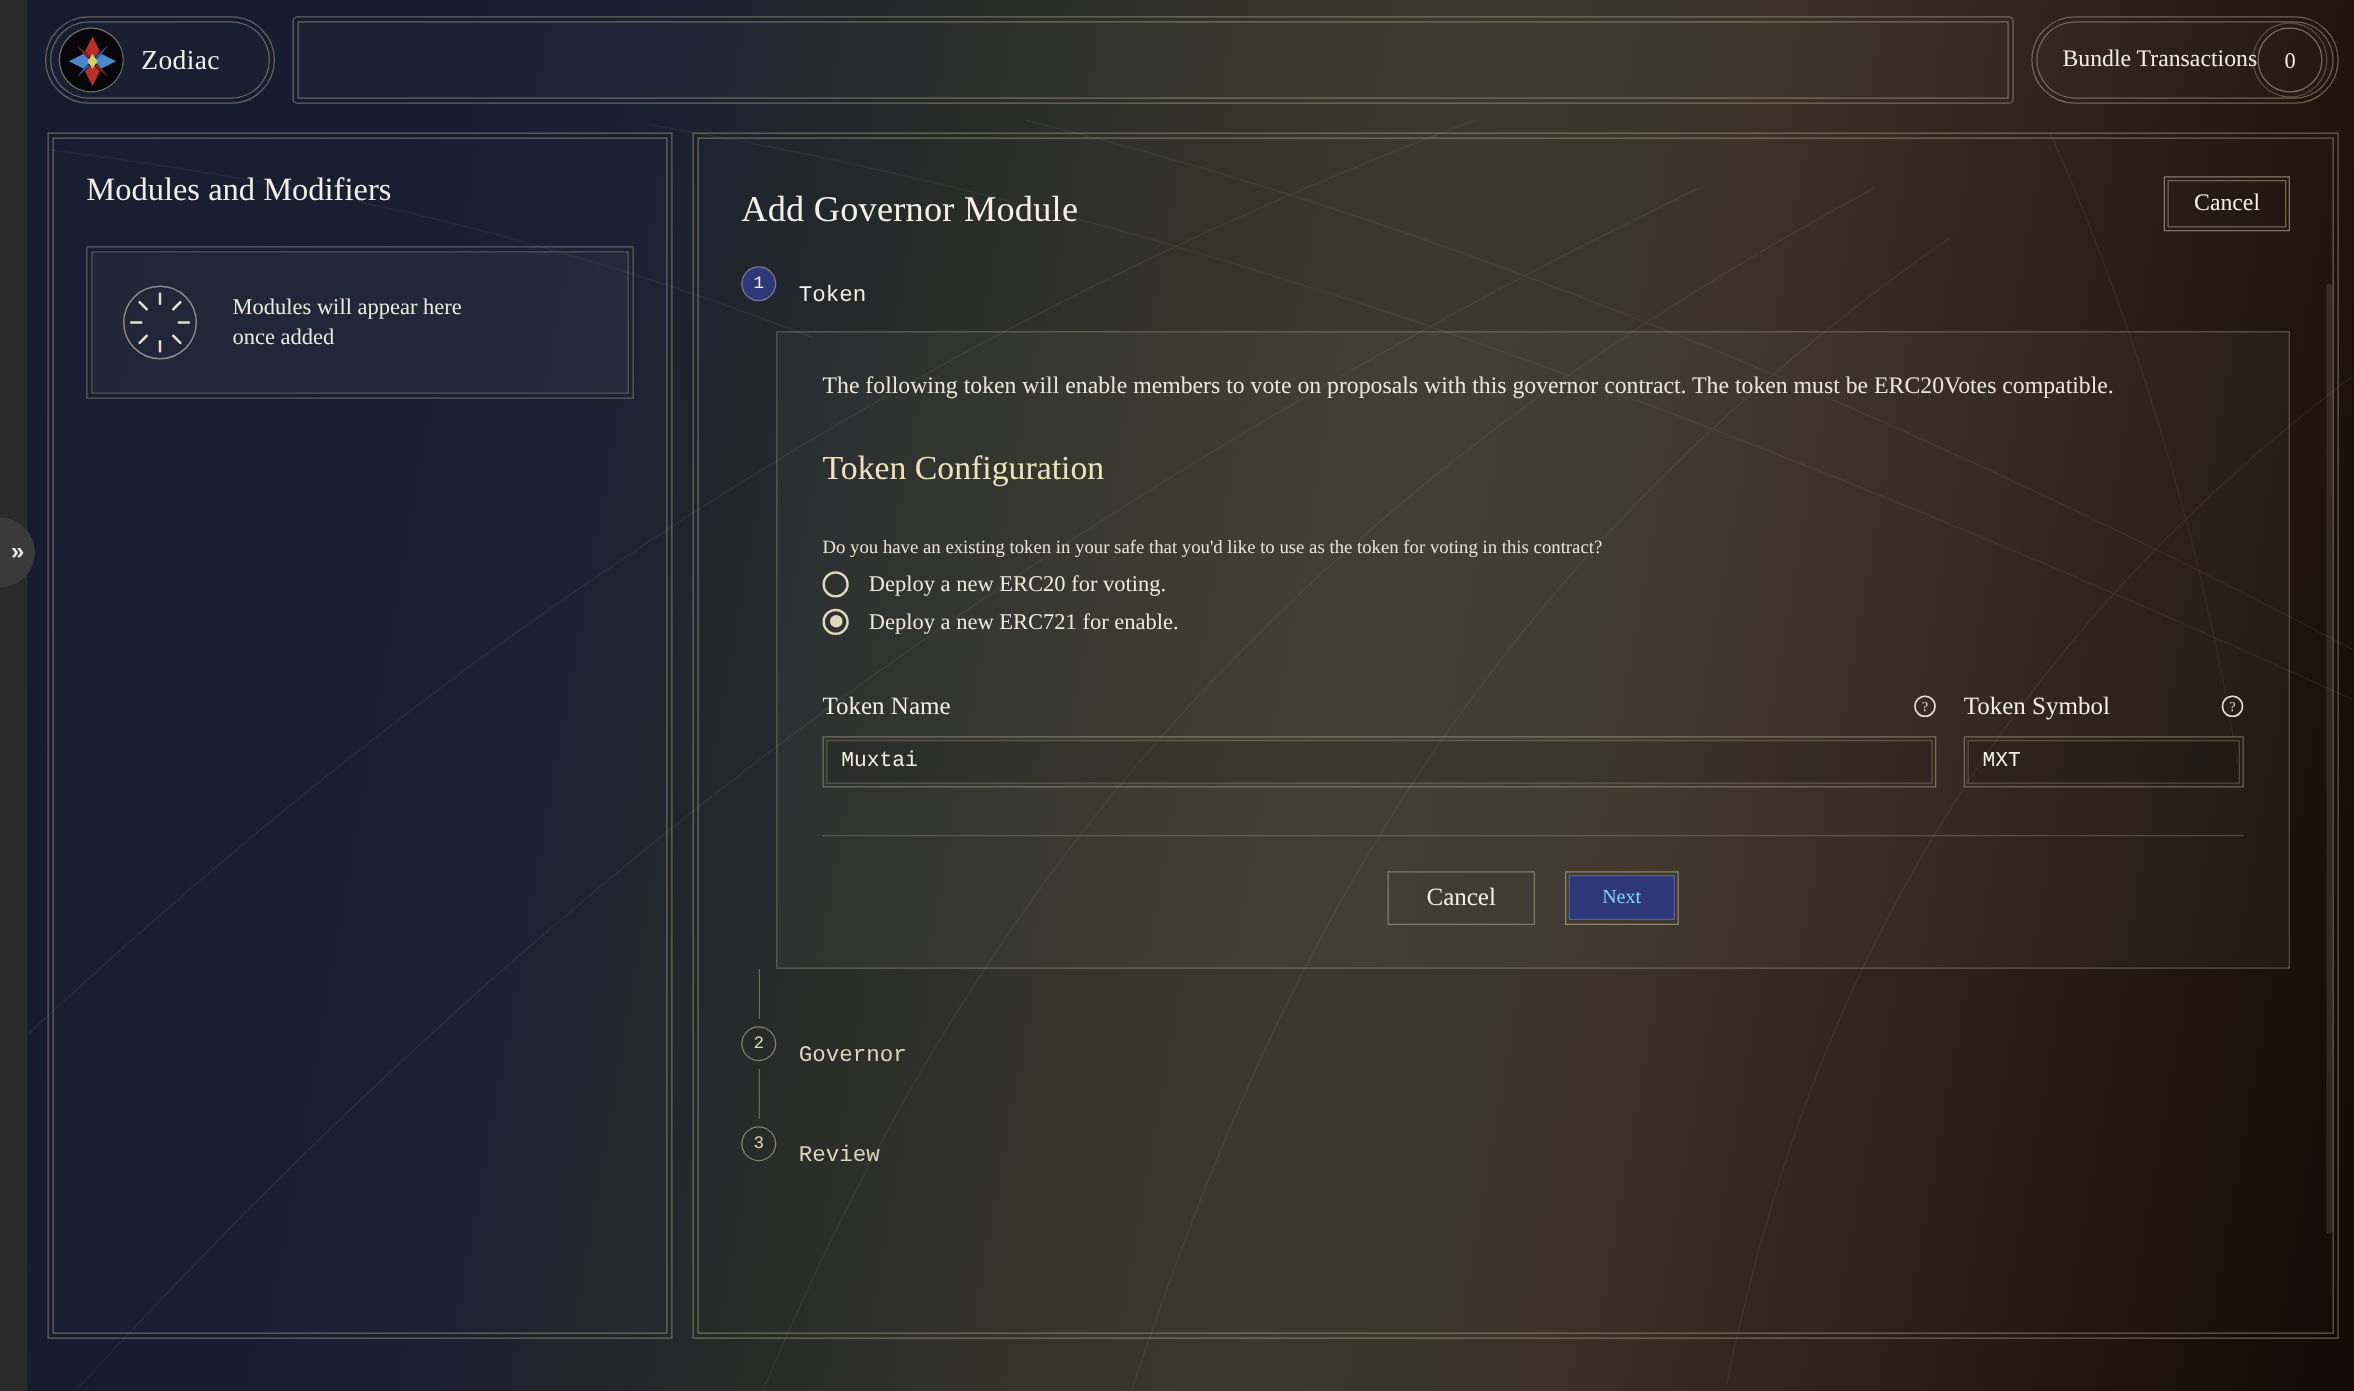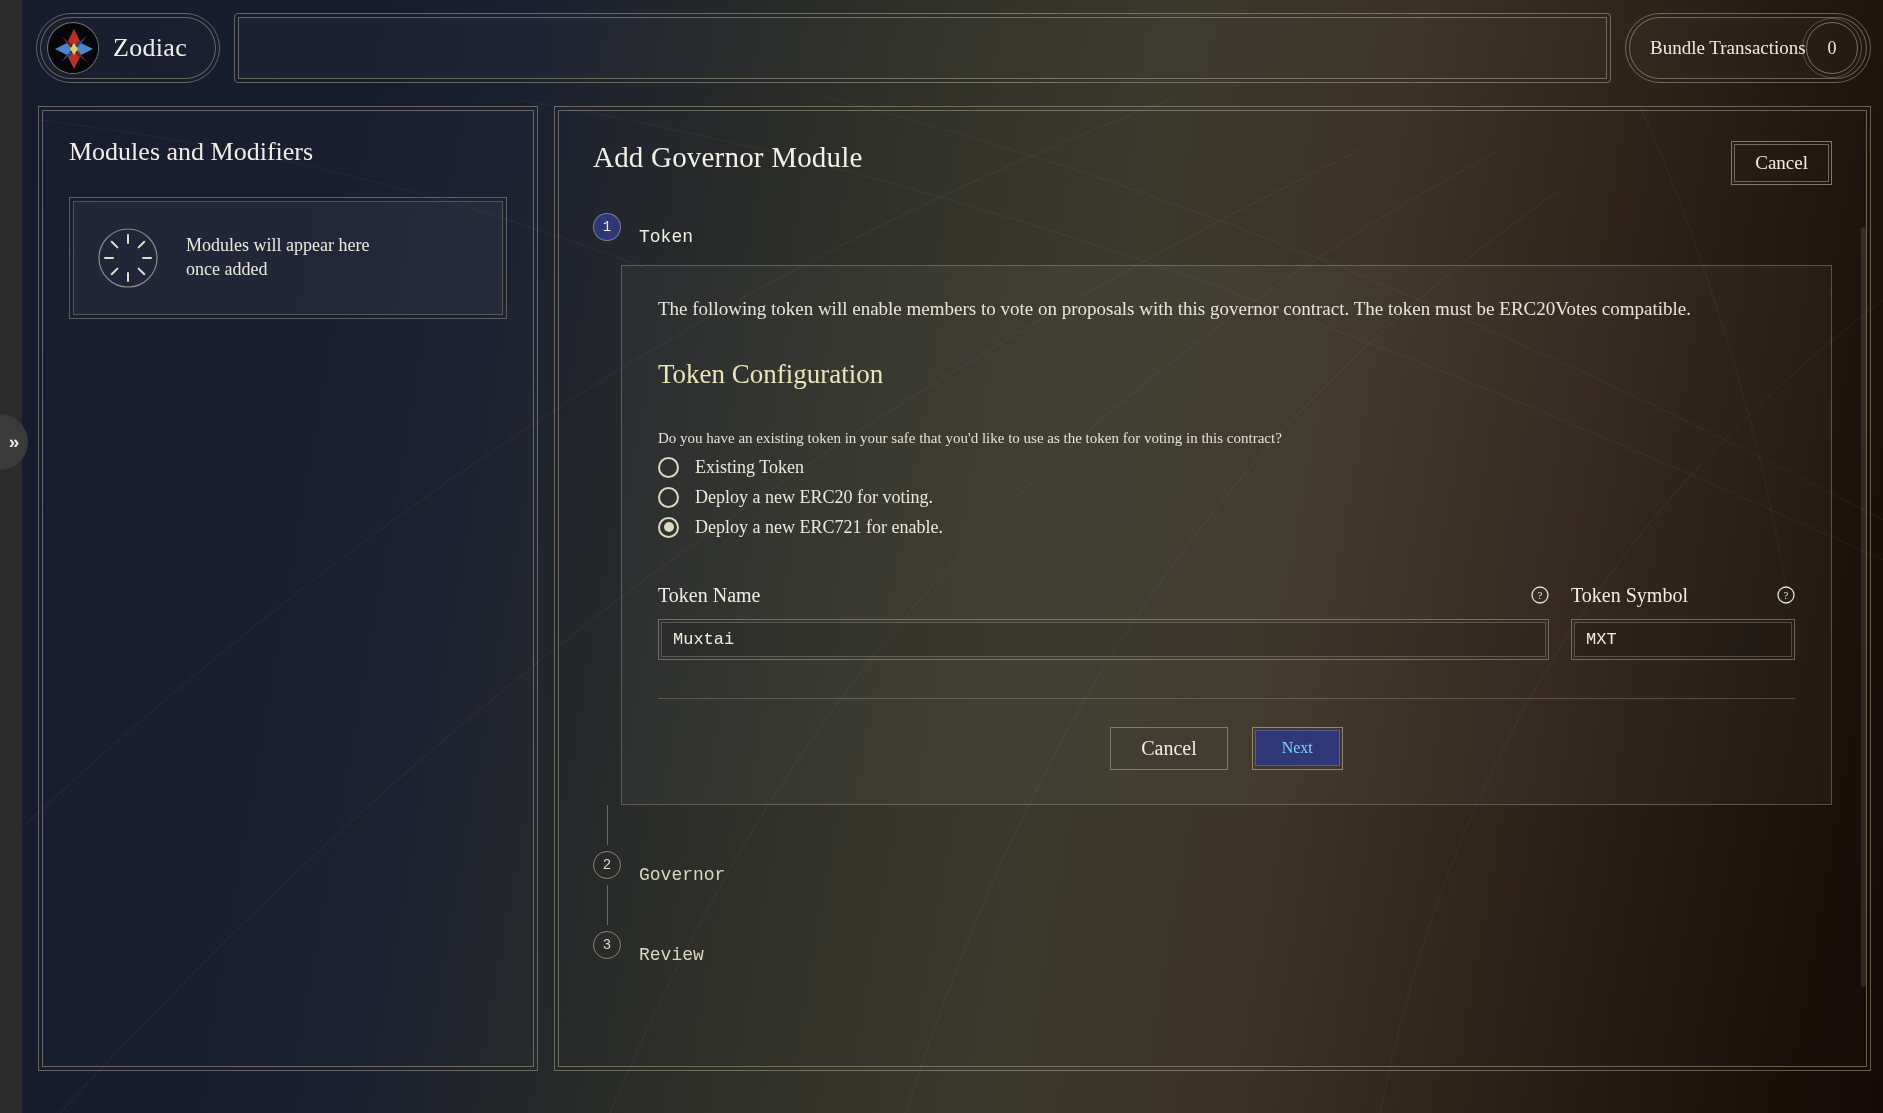--- a/index.html
+++ b/index.html
@@ -79,21 +79,21 @@
     display:flex; align-items:center; gap: 14px; padding-left: 6px;
     background: rgba(255,255,255,.015);
   }
   .brand-logo {
     width: 52px; height: 52px; border-radius: 50%;
     background: radial-gradient(circle at 45% 40%, #0d0d16 0%, #07070c 62%, #000 100%);
     border: 1px solid rgba(210,202,180,.55);
     position: relative; flex: 0 0 auto; overflow: hidden;
   }
   .brand-name {
-    color: #f2efe9; font-size: 26px; letter-spacing: .3px;
+    color: #f2efe9; font-size: 22px; letter-spacing: .3px;
   }
 
   .addr-bar { flex: 1 1 auto; height: 70px; border-radius: 4px; }
   .addr-bar .inner { background: rgba(255,255,255,.018); }
 
   .bundle {
     flex: 0 0 auto; width: 246px; height: 70px; border-radius: 35px;
   }
   .bundle .inner {
     border-radius: 32px;
@@ -139,21 +139,21 @@
   .tick-circle { width: 64px; height: 64px; flex: 0 0 auto; }
   .empty-text { color: #eceadf; font-size: 18px; line-height: 1.32; }
 
   .right-panel { flex: 1 1 auto; min-width: 0; position: relative; }
   .right-panel .inner {
     padding: 30px 34px 30px 34px;
     overflow: hidden;
     background: rgba(255,255,255,.008);
   }
 
-  .rp-head { display: flex; align-items: flex-start; justify-content: space-between; }
+  .rp-head { display: flex; align-items: flex-end; justify-content: space-between; }
   .rp-title { color: #f4f0e8; font-size: 29px; letter-spacing: .2px; }
 
   .btn-outline-dbl {
     border: 1px solid rgba(206,198,174,.55);
     padding: 2px; background: transparent; cursor: pointer;
   }
   .btn-outline-dbl .bi {
     border: 1px solid rgba(206,198,174,.45);
     padding: 7px 20px;
     color: #f2eee6; font-size: 19px;
@@ -355,24 +355,20 @@
             <div class="step-label active">Token</div>
           </div>
 
           <div class="token-card">
             <div class="card-p">The following token will enable members to vote on proposals with this governor contract. The token must be ERC20Votes compatible.</div>
             <div class="card-h2">Token Configuration</div>
             <div class="q-text">Do you have an existing token in your safe that you'd like to use as the token for voting in this contract?</div>
 
             <div class="radio-row">
               <div class="radio"></div>
-              <div class="radio-label">Existing Token</div>
-            </div>
-            <div class="radio-row">
-              <div class="radio"></div>
               <div class="radio-label">Deploy a new ERC20 for voting.</div>
             </div>
             <div class="radio-row">
               <div class="radio sel"></div>
               <div class="radio-label">Deploy a new ERC721 for enable.</div>
             </div>
 
             <div class="fields">
               <div class="field-tn">
                 <div class="field-head">

